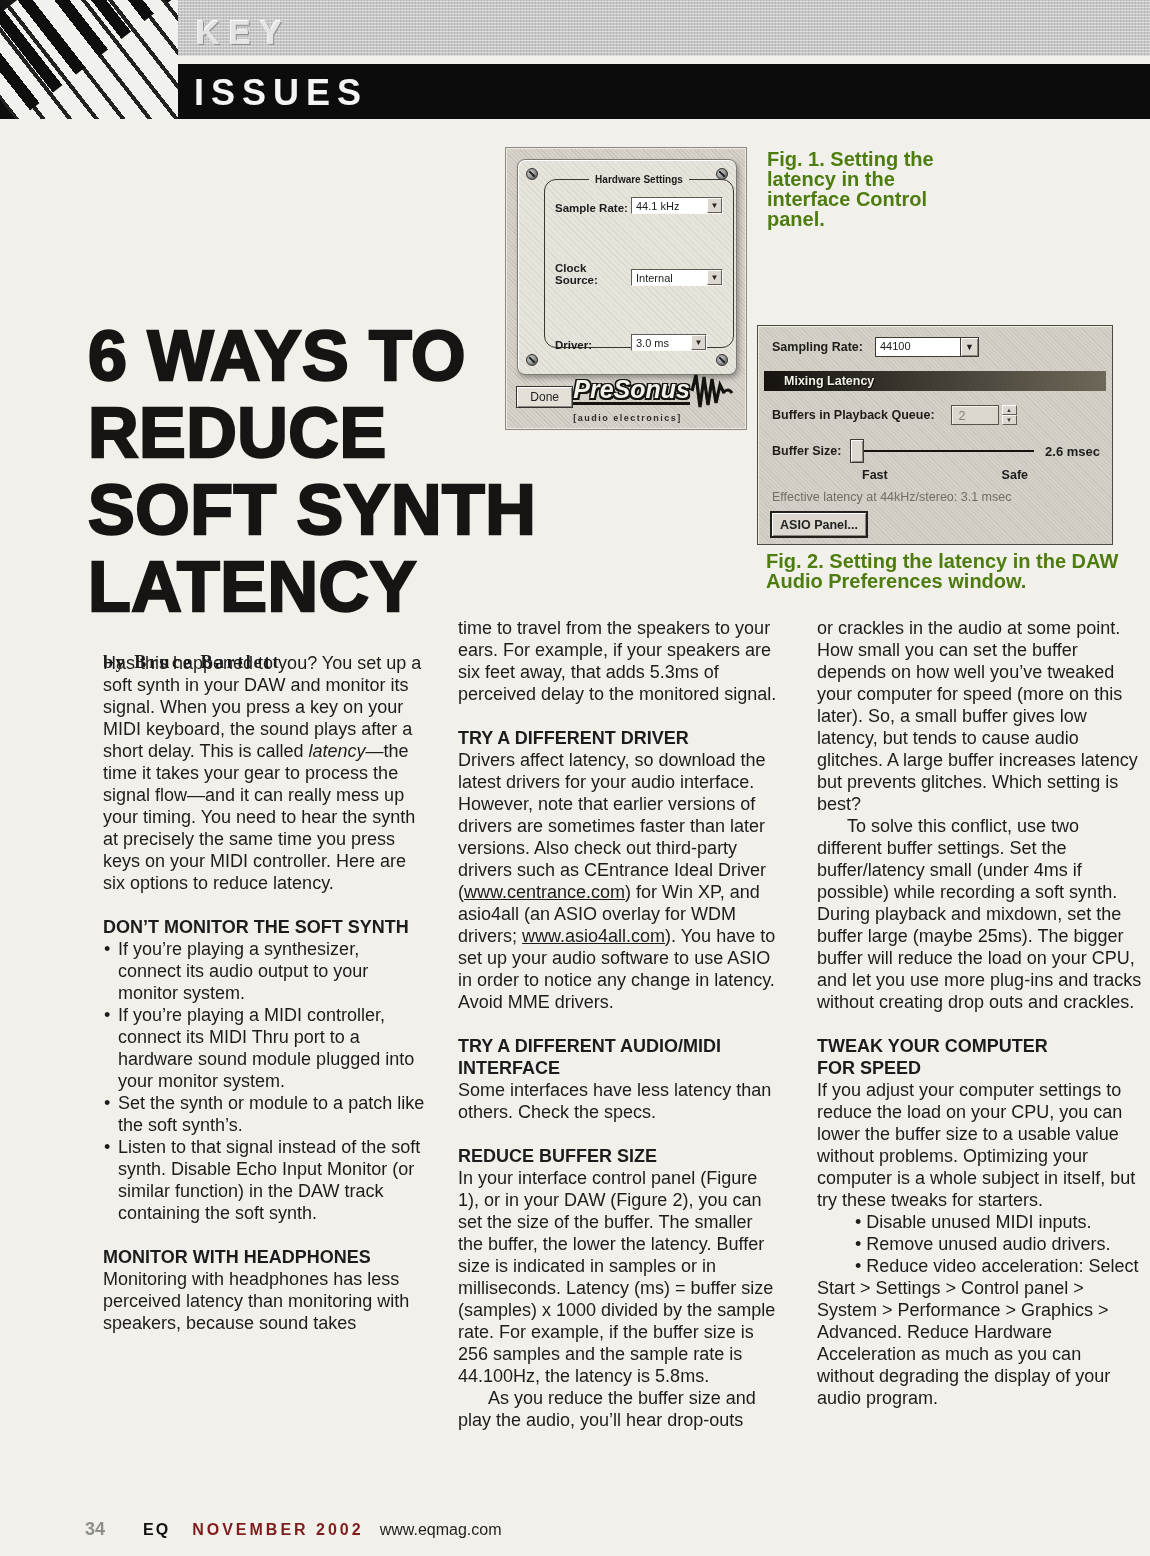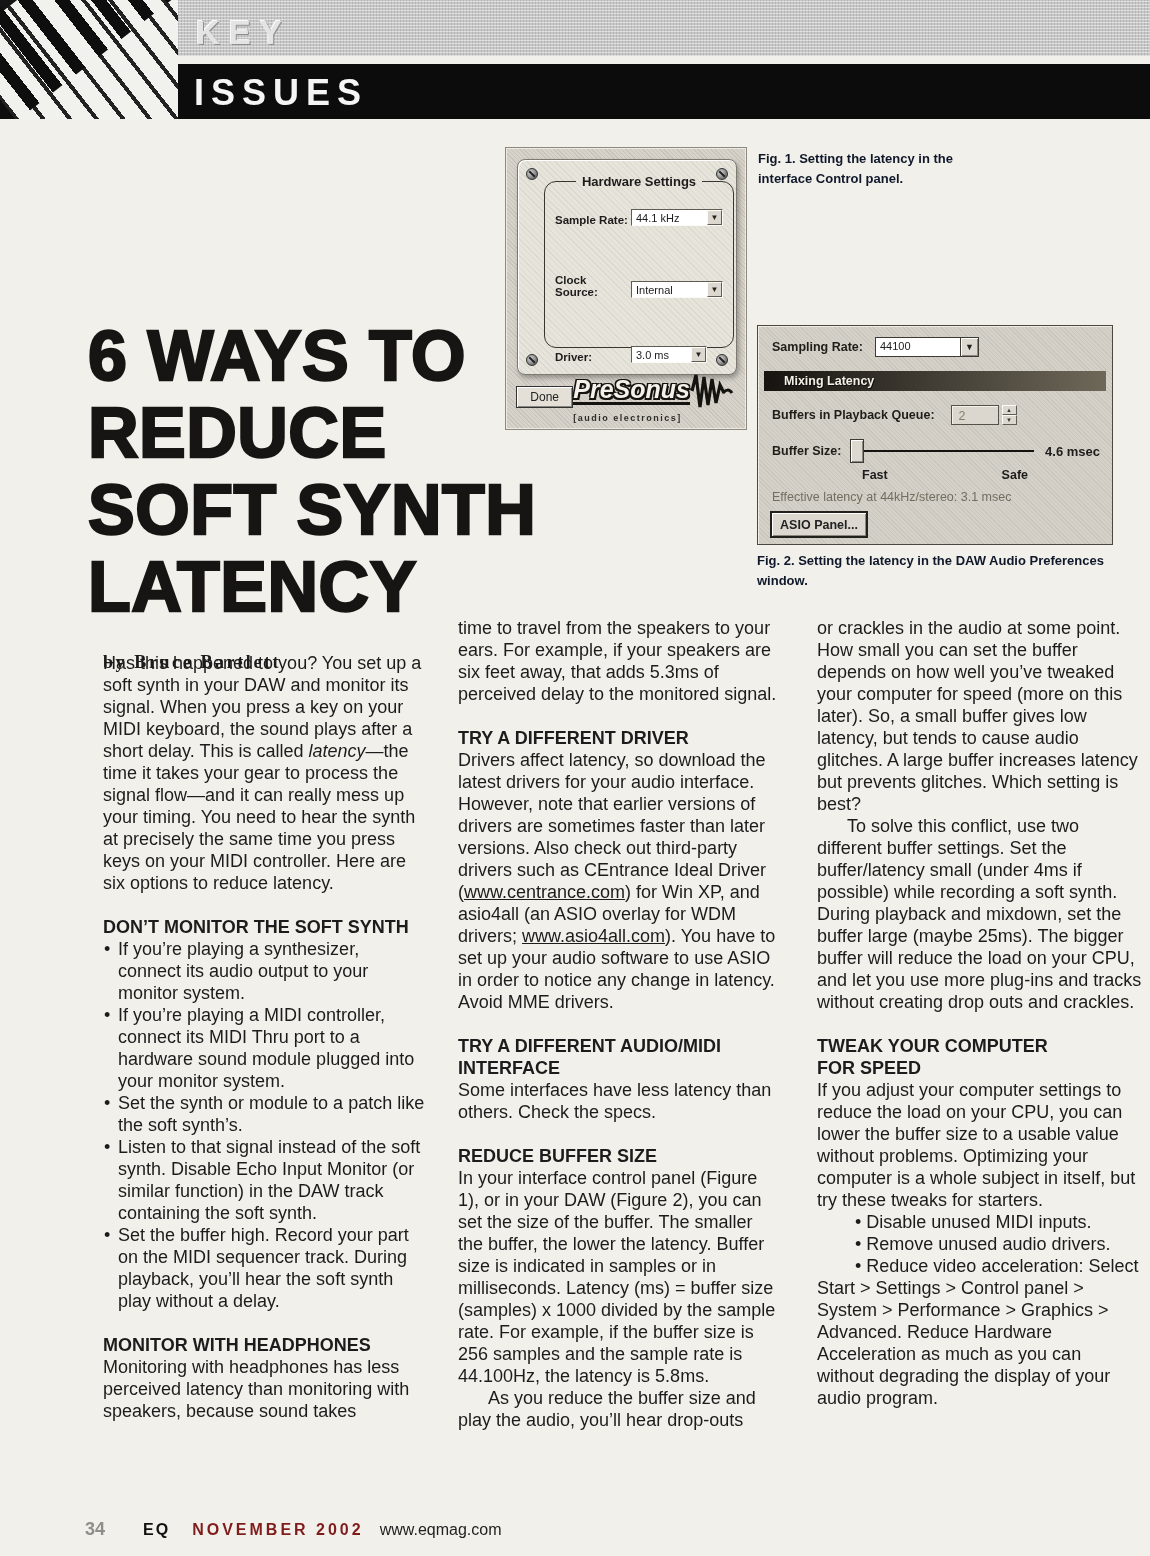--- a/index.html
+++ b/index.html
@@ -39,40 +39,40 @@
   .col h3 span { display:block; }
   .bullets { list-style:none; margin:0; padding:0 0 0 15px; }
   .bullets li { position:relative; }
   .bullets li::before { content:"•"; position:absolute; left:-14px; }
   .em { font-style:italic; }
   .plink { text-decoration:underline; }
   .indent { text-indent:30px; }
   .runin { text-indent:38px; }
 
   
-  .figcap { position:absolute; font-size:13px; line-height:20px; font-weight:bold; color:#0f172a; }
+  .figcap { position:absolute; font-size:20px; line-height:20px; font-weight:bold; color:#4d7c0f;margin-left:9px; }
 
   
   .raised { background:#dcd8cf; border:1px solid; border-color:#fbfaf5 #5f5c54 #5f5c54 #fbfaf5; }
   .sunken { border:1px solid; border-color:#5f5c54 #fbfaf5 #fbfaf5 #5f5c54; }
 
   
   .fig1 { position:absolute; left:505px; top:147px; width:242px; height:283px; background:#d7d3ca;
     background-image:repeating-linear-gradient(45deg,rgba(0,0,0,.07) 0 1px,transparent 1px 3px);
     border:1px solid #8d897f; box-shadow:inset 0 0 0 1px #eceae2; font-size:12px; }
   .plate { position:absolute; left:11px; top:11px; width:220px; height:216px; border-radius:8px;
     background:#e7e4db; background-image:repeating-linear-gradient(45deg,rgba(0,0,0,.05) 0 1px,transparent 1px 4px);
     border:1px solid #7d7a71; box-shadow:2px 3px 5px rgba(0,0,0,.3), inset 1px 1px 0 #fff; }
   .screw { position:absolute; width:12px; height:12px; border-radius:50%;
     background:radial-gradient(circle at 35% 35%, #d9d9d9, #4a4a4a); border:1px solid #333; }
   .screw::after { content:""; position:absolute; left:1px; right:1px; top:4px; height:2px; background:#222; transform:rotate(45deg); }
   .screw.tl{left:8px;top:8px}.screw.tr{right:8px;top:8px}.screw.bl{left:8px;bottom:8px}.screw.br{right:8px;bottom:8px}
   .group { position:absolute; left:26px; right:26px; top:14px; bottom:26px; margin:0;
     border:1px solid #38362f; border-radius:12px; padding:0 10px; }
-  .group legend { margin:8px auto; padding:0 6px; font-weight:bold; font-size:13px; }
+  .group legend { margin:0 auto; padding:0 6px; font-weight:bold; font-size:10px; }
   .hw-row { display:flex; align-items:flex-end; }
   .hw-row.r1{margin-top:12px}.hw-row.r2{margin-top:48px}.hw-row.r3{margin-top:48px}
   .hw-label { font-weight:bold; font-size:11.5px; width:76px; }
   .combo { display:flex; height:17px; background:#fff; }
   .combo-value { flex:1; font-size:11px; padding:2px 3px 0 4px; white-space:nowrap; overflow:hidden; background:#fff; }
   .combo-btn { width:15px; display:flex; align-items:center; justify-content:center; font-size:8px; color:#222; }
   .fig1-footer { position:absolute; left:0; right:0; bottom:8px; height:48px; display:flex;
     justify-content:space-between; align-items:center; padding:0 10px; }
   .done-btn { width:72px; height:22px; font-size:12px; font-family:inherit; color:#222;
     background:#e4e0d7; border:1px solid #333; box-shadow:inset 1px 1px 0 #fff, inset -1px -1px 0 #8a877e; }
@@ -205,21 +205,21 @@
         <b>▲</b>
         <b>▼</b>
       </span>
     </div>
     <div class="f2-bsize">
       <span class="f2-label">Buffer Size:</span>
       <span class="slider">
         <span class="track"></span>
         <span class="thumb"></span>
       </span>
-      <span class="f2-msec">4.6 msec</span>
+      <span class="f2-msec">2.6 msec</span>
     </div>
     <div class="f2-scale">
       <span>Fast</span>
       <span>Safe</span>
     </div>
     <div class="f2-effective">Effective latency at 44kHz/stereo: 3.1 msec</div>
     <button class="f2-asio">ASIO Panel...</button>
   </div>
   <div class="figcap" style="left:757px; top:551px; width:380px;">Fig. 2. Setting the latency in the DAW Audio Preferences window.</div>
 
@@ -232,21 +232,20 @@
   <div class="byline">by Bruce Bartlett</div>
 
   <div class="col" style="left:103px; top:652px;">
     <p><span>Has this happened to you? You set up a soft synth in your DAW and monitor its signal. When you press a key on your MIDI keyboard, the sound plays after a short delay. This is called </span><span class="em">latency</span><span>—the time it takes your gear to process the signal flow—and it can really mess up your timing. You need to hear the synth at precisely the same time you press keys on your MIDI controller. Here are six options to reduce latency.</span></p>
     <h3 class="sec">DON’T MONITOR THE SOFT SYNTH</h3>
     <ul class="bullets">
       <li>If you’re playing a synthesizer, connect its audio output to your monitor system.</li>
       <li>If you’re playing a MIDI controller, connect its MIDI Thru port to a hardware sound module plugged into your monitor system.</li>
       <li>Set the synth or module to a patch like the soft synth’s.</li>
       <li>Listen to that signal instead of the soft synth. Disable Echo Input Monitor (or similar function) in the DAW track containing the soft synth.</li>
-      <li>Set the buffer high. Record your part on the MIDI sequencer track. During playback, you’ll hear the soft synth play without a delay.</li>
     </ul>
     <h3 class="sec">MONITOR WITH HEADPHONES</h3>
     <p>Monitoring with headphones has less perceived latency than monitoring with speakers, because sound takes</p>
   </div>
 
   <div class="col" style="left:458px; top:617px;">
     <p>time to travel from the speakers to your ears. For example, if your speakers are six feet away, that adds 5.3ms of perceived delay to the monitored signal.</p>
     <h3 class="sec">TRY A DIFFERENT DRIVER</h3>
     <p><span>Drivers affect latency, so download the latest drivers for your audio interface. However, note that earlier versions of drivers are sometimes faster than later versions. Also check out third-party drivers such as CEntrance Ideal Driver (</span><span class="plink">www.centrance.com</span><span>) for Win XP, and asio4all (an ASIO overlay for WDM drivers; </span><span class="plink">www.asio4all.com</span><span>). You have to set up your audio software to use ASIO in order to notice any change in latency. Avoid MME drivers.</span></p>
     <h3 class="sec">

